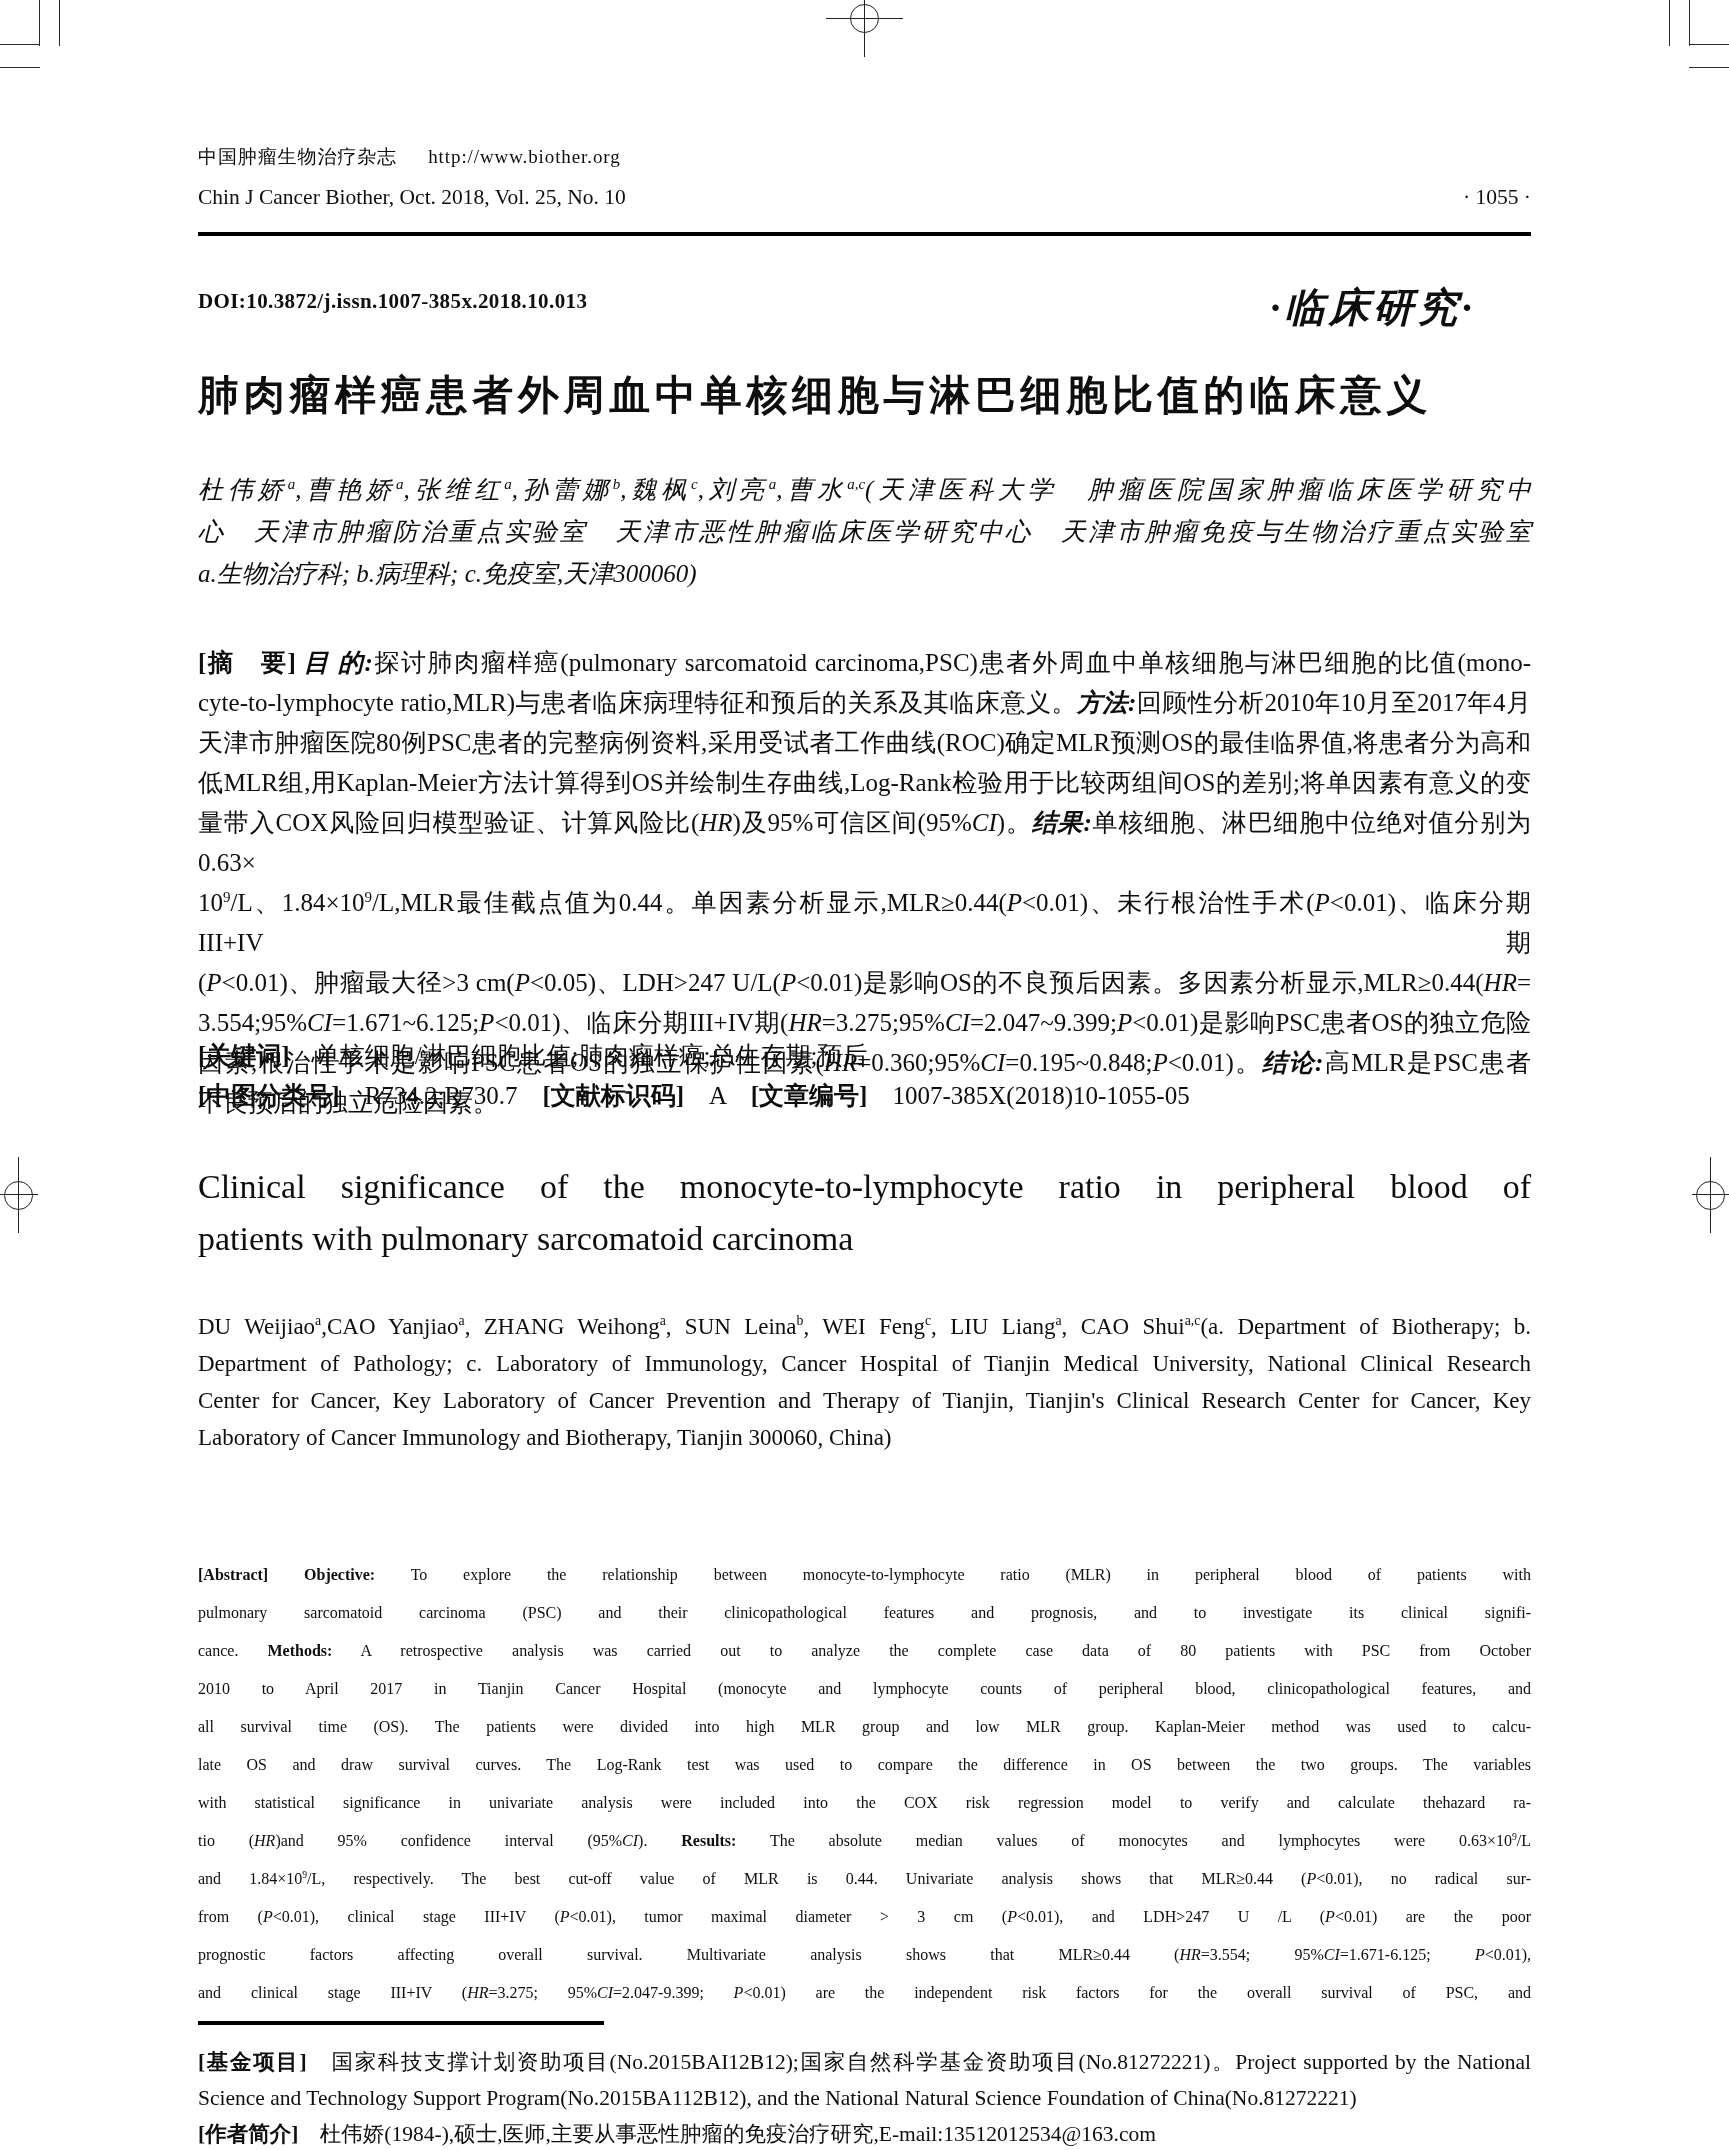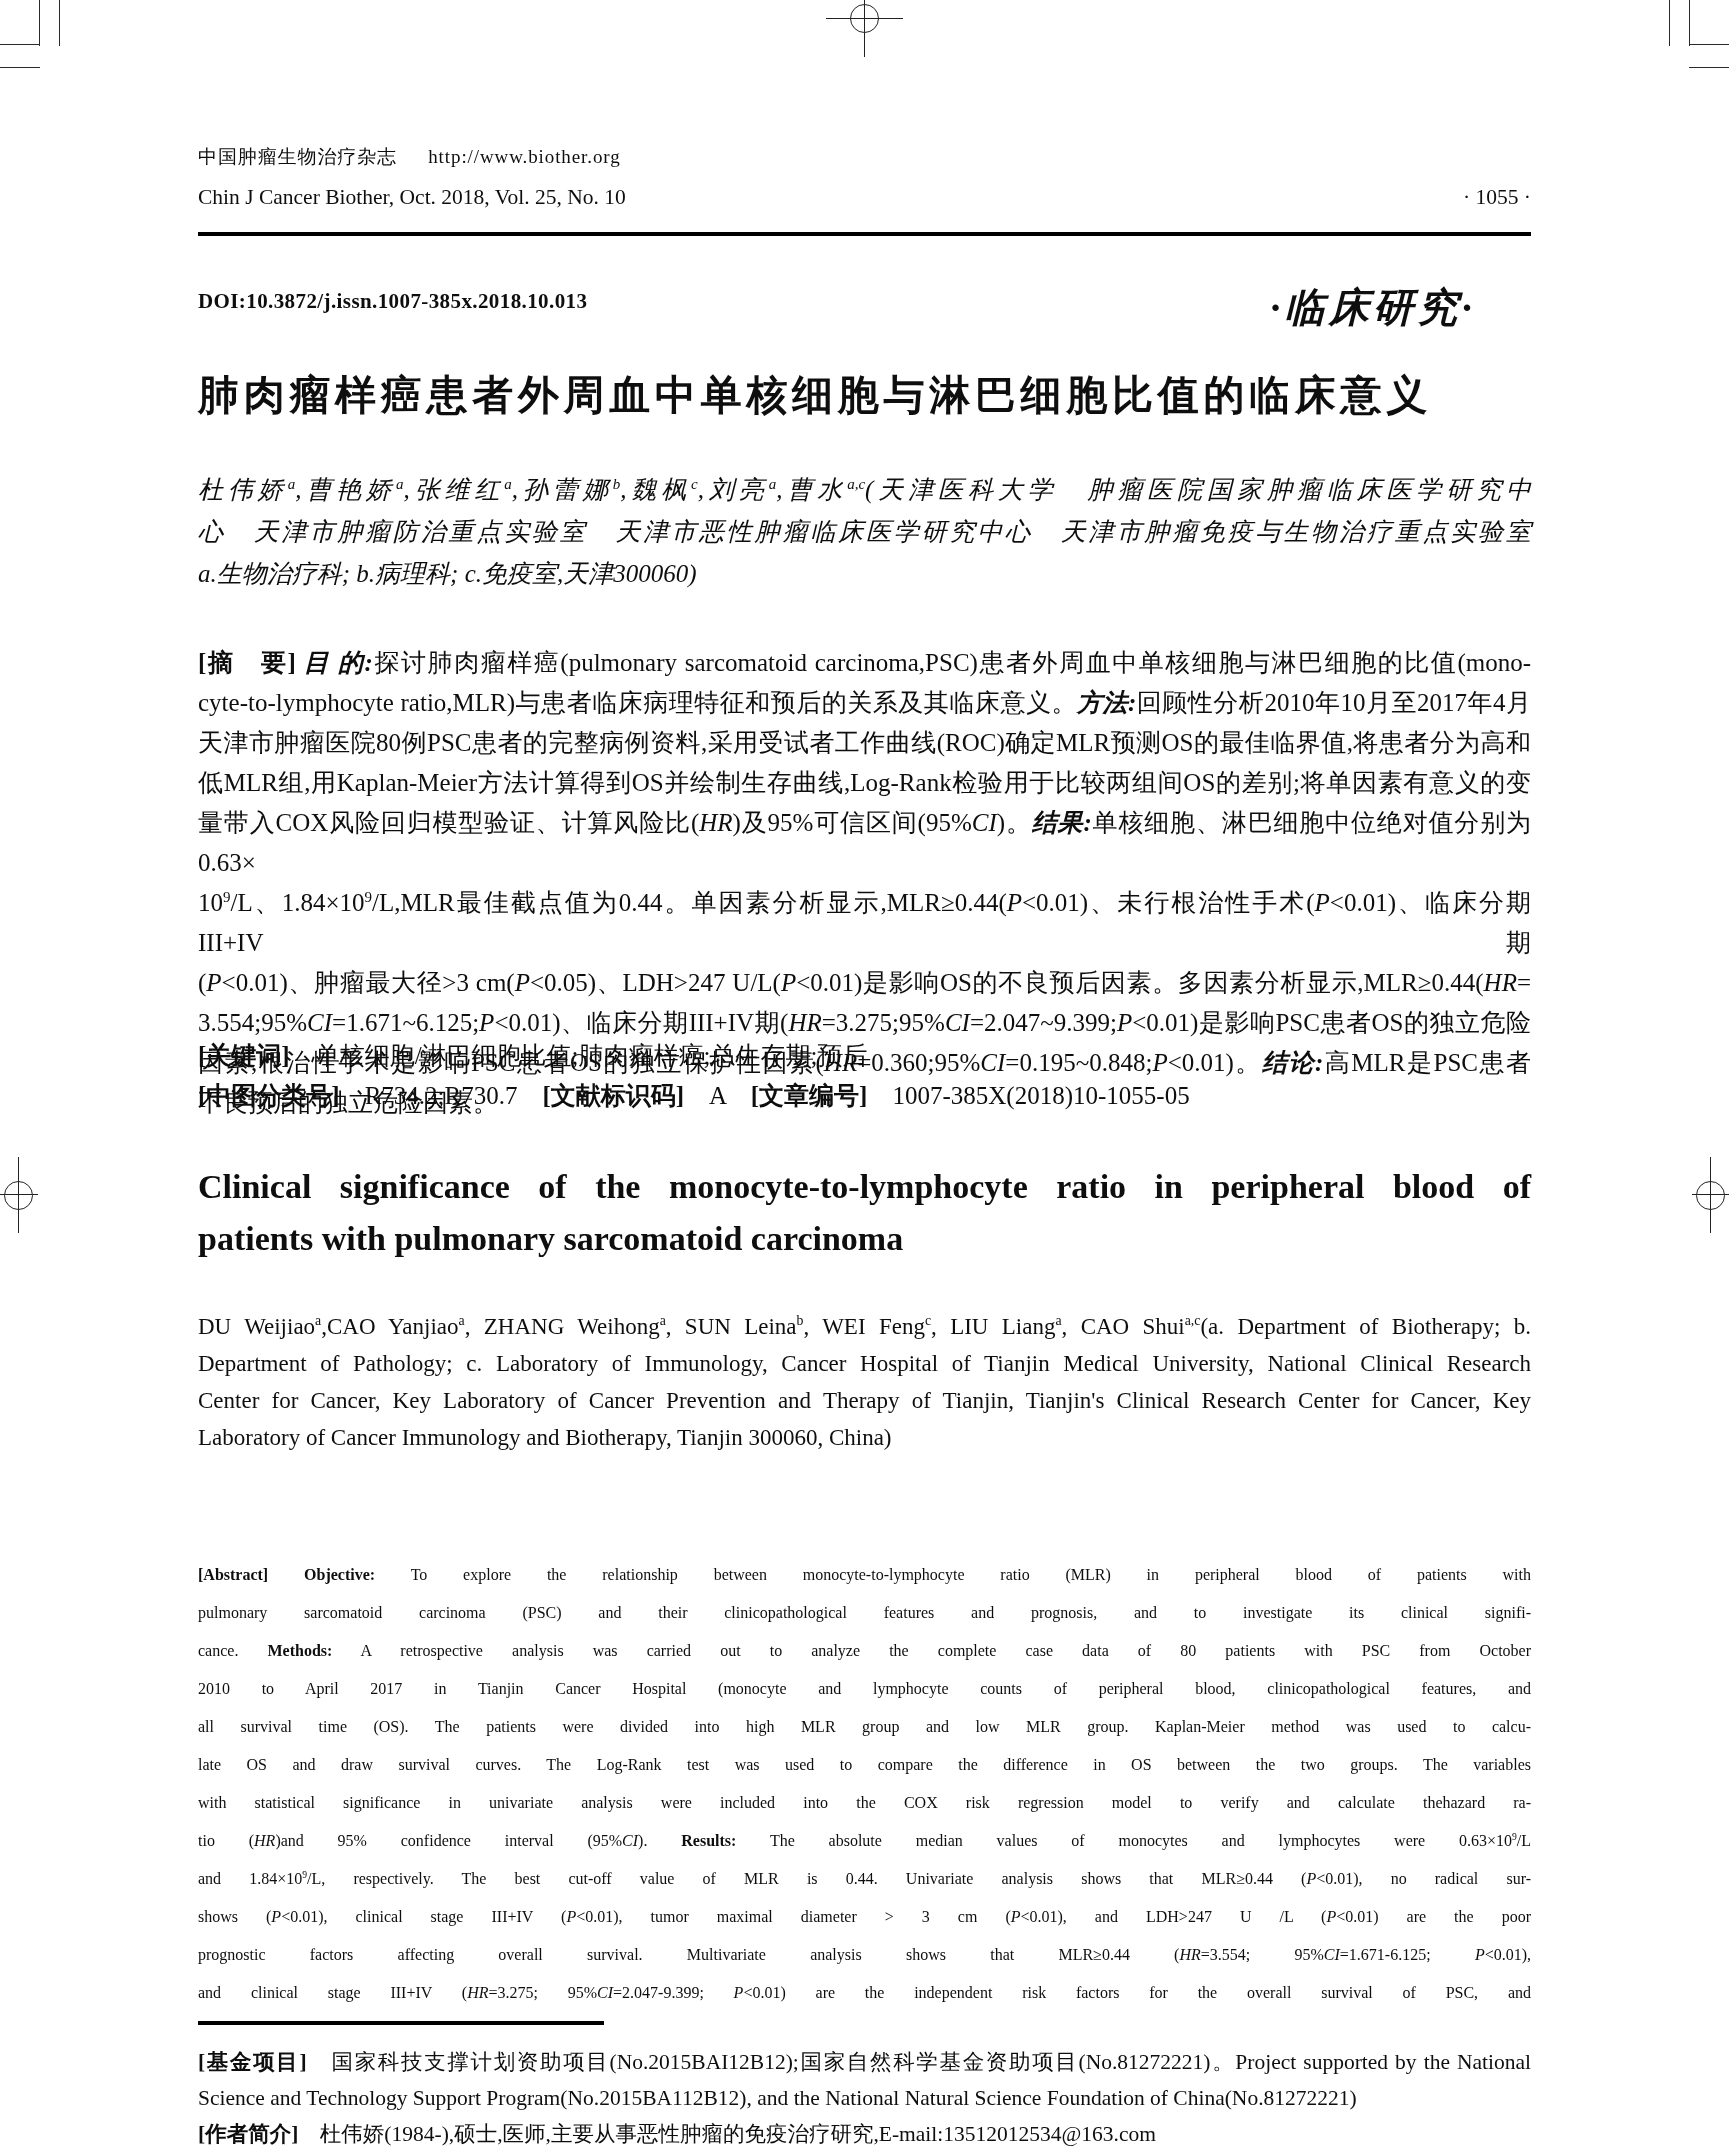--- a/index.html
+++ b/index.html
@@ -21,21 +21,21 @@
   .doi{left:198px;top:289px;font-size:21px;font-weight:700;letter-spacing:0.4px;}
   .column-label{right:254px;top:280px;font-size:40px;font-weight:700;font-style:italic;letter-spacing:4.3px;
                 font-family:"Liberation Serif","DejaVu Serif",serif;}
   
   .title-zh{left:198px;top:368px;width:1359px;font-size:41px;font-weight:700;letter-spacing:4.7px;
             font-family:"Liberation Sans","DejaVu Sans",sans-serif;}
   .authors-zh{left:198px;top:469px;width:1333px;font-size:25px;line-height:42px;font-style:italic;}
   .abstract-zh{left:198px;top:643px;width:1333px;font-size:25px;line-height:40px;}
   .kw{left:198px;top:1039px;width:1333px;font-size:25px;}
   .clc{left:198px;top:1079px;width:1333px;font-size:25px;}
-  .title-en{left:198px;top:1161px;width:1333px;font-size:34px;font-weight:700;line-height:52px;}
+  .title-en{left:198px;top:1161px;width:1333px;font-size:34px;font-weight:400;line-height:52px;}
   .authors-en{left:198px;top:1308px;width:1333px;font-size:23px;line-height:37px;}
   .abstract-en{left:198px;top:1556px;width:1333px;font-size:16px;line-height:38px;}
   .fn-rule{left:198px;top:2021px;width:406px;height:4.3px;background:#000;}
   .footnotes{left:198px;top:2044px;width:1333px;font-size:21.5px;line-height:36px;}
   
   .mark{background:#2a2a2a;position:absolute;}
   
   .reg-circle{position:absolute;width:27px;height:27px;border:1.3px solid #222;border-radius:50%;background:transparent;}
   .reg-h{position:absolute;height:1.3px;background:#222;}
   .reg-v{position:absolute;width:1.3px;background:#222;}
@@ -126,21 +126,21 @@
   <div class="abs abstract-en">
       <div class="tline"><span class="r-b">[Abstract]</span><span>  </span><span class="r-b">Objective:</span><span> To explore the relationship between monocyte-to-lymphocyte ratio (MLR) in peripheral blood of patients with</span></div>
       <div class="tline"><span>pulmonary sarcomatoid carcinoma (PSC) and their clinicopathological features and prognosis, and to investigate its clinical signifi-</span></div>
       <div class="tline"><span>cance. </span><span class="r-b">Methods:</span><span> A retrospective analysis was carried out to analyze the complete case data of 80 patients with PSC from October</span></div>
       <div class="tline"><span>2010 to April 2017 in Tianjin Cancer Hospital (monocyte and lymphocyte counts of peripheral blood, clinicopathological features, and</span></div>
       <div class="tline"><span>all survival time (OS). The patients were divided into high MLR group and low MLR group. Kaplan-Meier method was used to calcu-</span></div>
       <div class="tline"><span>late OS and draw survival curves. The Log-Rank test was used to compare the difference in OS between the two groups. The variables</span></div>
       <div class="tline"><span>with statistical significance in univariate analysis were included into the COX risk regression model to verify and calculate thehazard ra-</span></div>
       <div class="tline"><span>tio (</span><span class="r-i">HR</span><span>)and 95% confidence interval (95%</span><span class="r-i">CI</span><span>). </span><span class="r-b">Results:</span><span> The absolute median values of monocytes and lymphocytes were 0.63×10</span><span class="r-sup">9</span><span>/L</span></div>
       <div class="tline"><span>and 1.84×10</span><span class="r-sup">9</span><span>/L, respectively. The best cut-off value of MLR is 0.44. Univariate analysis shows that MLR≥0.44 (</span><span class="r-i">P</span><span>&lt;0.01), no radical sur-</span></div>
-      <div class="tline"><span>shows (</span><span class="r-i">P</span><span>&lt;0.01), clinical stage III+IV (</span><span class="r-i">P</span><span>&lt;0.01), tumor maximal diameter &gt; 3 cm (</span><span class="r-i">P</span><span>&lt;0.01), and LDH&gt;247 U /L (</span><span class="r-i">P</span><span>&lt;0.01) are the poor</span></div>
+      <div class="tline"><span>from (</span><span class="r-i">P</span><span>&lt;0.01), clinical stage III+IV (</span><span class="r-i">P</span><span>&lt;0.01), tumor maximal diameter &gt; 3 cm (</span><span class="r-i">P</span><span>&lt;0.01), and LDH&gt;247 U /L (</span><span class="r-i">P</span><span>&lt;0.01) are the poor</span></div>
       <div class="tline"><span>prognostic factors affecting overall survival. Multivariate analysis shows that MLR≥0.44 (</span><span class="r-i">HR</span><span>=3.554; 95%</span><span class="r-i">CI</span><span>=1.671-6.125; </span><span class="r-i">P</span><span>&lt;0.01),</span></div>
       <div class="tline"><span>and clinical stage III+IV (</span><span class="r-i">HR</span><span>=3.275; 95%</span><span class="r-i">CI</span><span>=2.047-9.399; </span><span class="r-i">P</span><span>&lt;0.01) are the independent risk factors for the overall survival of PSC, and</span></div>
     </div>
 
   <div class="abs fn-rule"></div>
   <div class="abs footnotes">
       <div class="tline"><span class="r-b">[基金项目]</span><span>　国家科技支撑计划资助项目(No.2015BAI12B12);国家自然科学基金资助项目(No.81272221)。Project supported by the National</span></div>
       <div class="tline last"><span>Science and Technology Support Program(No.2015BA112B12), and the National Natural Science Foundation of China(No.81272221)</span></div>
       <div class="tline last"><span class="r-b">[作者简介]</span><span>　杜伟娇(1984-),硕士,医师,主要从事恶性肿瘤的免疫治疗研究,E-mail:13512012534@163.com</span></div>
     </div>

